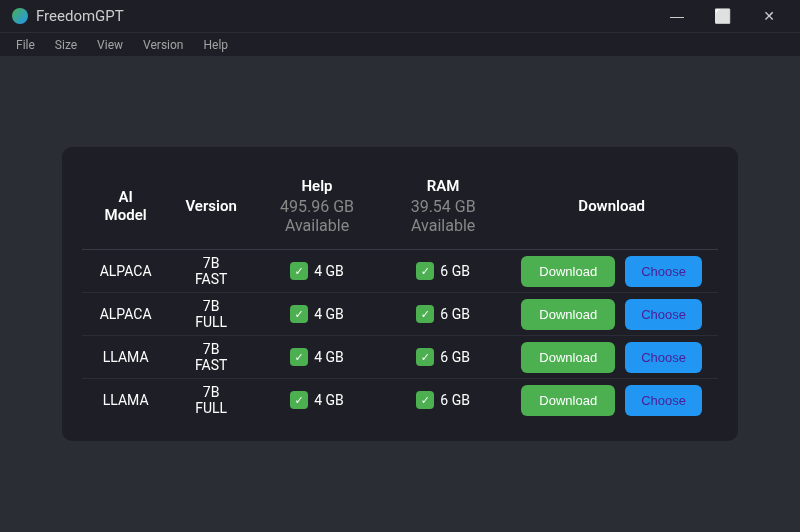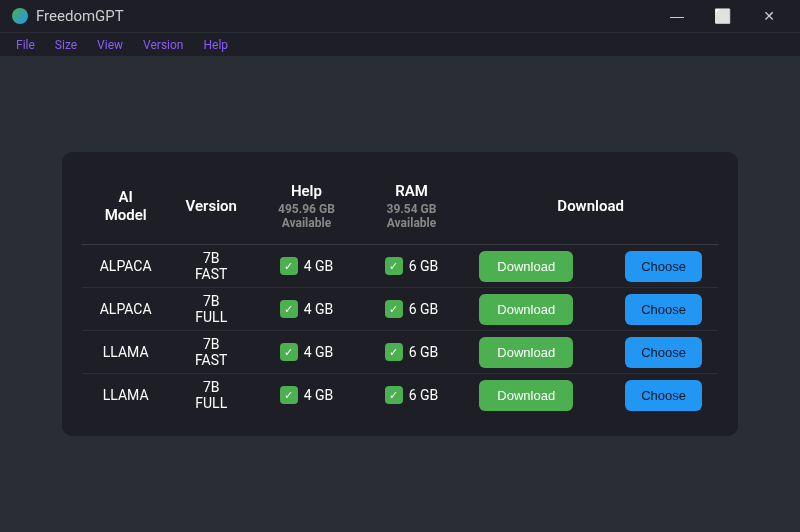--- a/index.html
+++ b/index.html
@@ -74,21 +74,21 @@
       display: flex;
       align-items: center;
       padding: 0 8px;
       gap: 4px;
       flex-shrink: 0;
       border-top: 1px solid #2b2d35;
     }
 
     .menu-item {
       font-size: 12px;
-      color: #8b5cf6;
+      color: #a3a3a3;
       padding: 2px 8px;
       cursor: pointer;
       border-radius: 3px;
     }
 
     
     .main-content {
       flex: 1;
       display: flex;
       align-items: center;
@@ -116,22 +116,22 @@
 
     .model-table th {
       padding: 10px 16px 14px;
       text-align: center;
       font-size: 15px;
       font-weight: 600;
       color: #ffffff;
     }
 
     .col-header-sub {
-      font-size: 12px;
-      font-weight: 700;
+      font-size: 16px;
+      font-weight: 400;
       color: #888888;
       display: block;
       margin-top: 2px;
     }
 
     .model-table tbody tr {
       border-bottom: 1px solid #2b2d35;
     }
 
     .model-table tbody tr:last-child {
@@ -171,28 +171,27 @@
       border: none;
       border-radius: 6px;
       padding: 8px 18px;
       font-size: 13px;
       font-weight: 500;
       cursor: pointer;
     }
 
     .btn-choose {
       background-color: #2196F3;
-      color: #0f172a;
+      color: #4c1d95;
       border: none;
       border-radius: 6px;
       padding: 8px 16px;
       font-size: 13px;
       font-weight: 500;
       cursor: pointer;
-      margin-left: 42px;
     }
 
     .action-cell {
       display: flex;
       align-items: center;
       justify-content: center;
       gap: 10px;
     }
   </style>
 </head>

